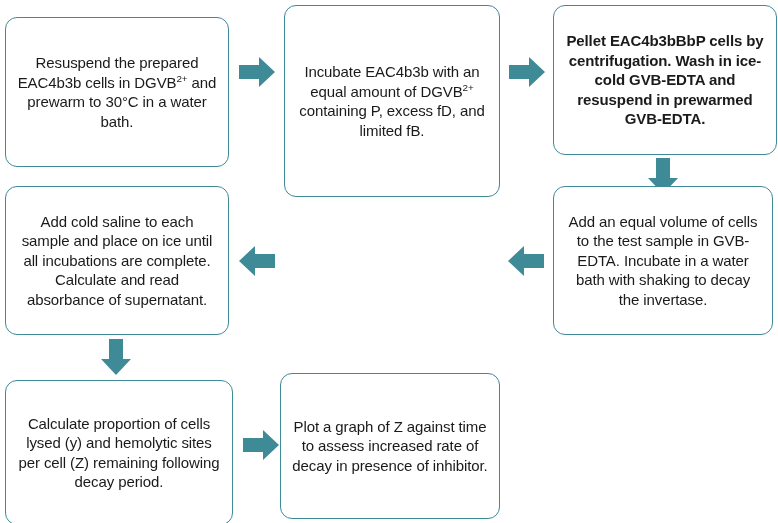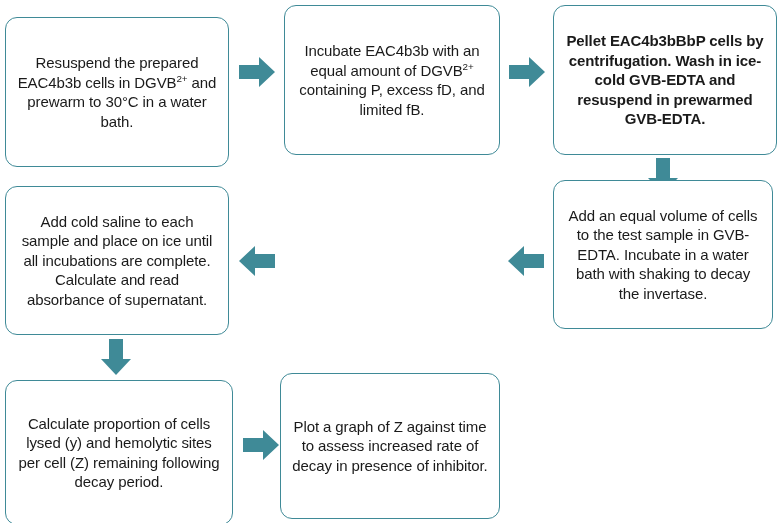--- a/index.html
+++ b/index.html
@@ -44,23 +44,23 @@
     letter-spacing: -0.1px;
   }
   .node-text sup {
     font-size: 0.66em;
     vertical-align: super;
     line-height: 0;
   }
 
   
   #n1 { left: 5px;   top: 17px;   width: 224px; height: 150px; }
-  #n2 { left: 284px; top: 5px;   width: 216px; height: 150px; }
+  #n2 { left: 284px; top: 5px;   width: 216px; height: 192px; }
   #n3 { left: 553px; top: 5px;   width: 224px; height: 150px; font-weight: bold; }
-  #n4 { left: 553px; top: 180px; width: 220px; height: 149px; }
+  #n4 { left: 553px; top: 186px; width: 220px; height: 149px; }
   #n5 { left: 284px; top: 183px; width: 216px; height: 152px; }
   #n6 { left: 5px;   top: 186px; width: 224px; height: 149px; }
   #n7 { left: 5px;   top: 380px; width: 228px; height: 145px; }
   #n8 { left: 280px; top: 373px; width: 220px; height: 146px; align-items: center; }
 
   
   .arrow {
     position: absolute;
     display: block;
   }

